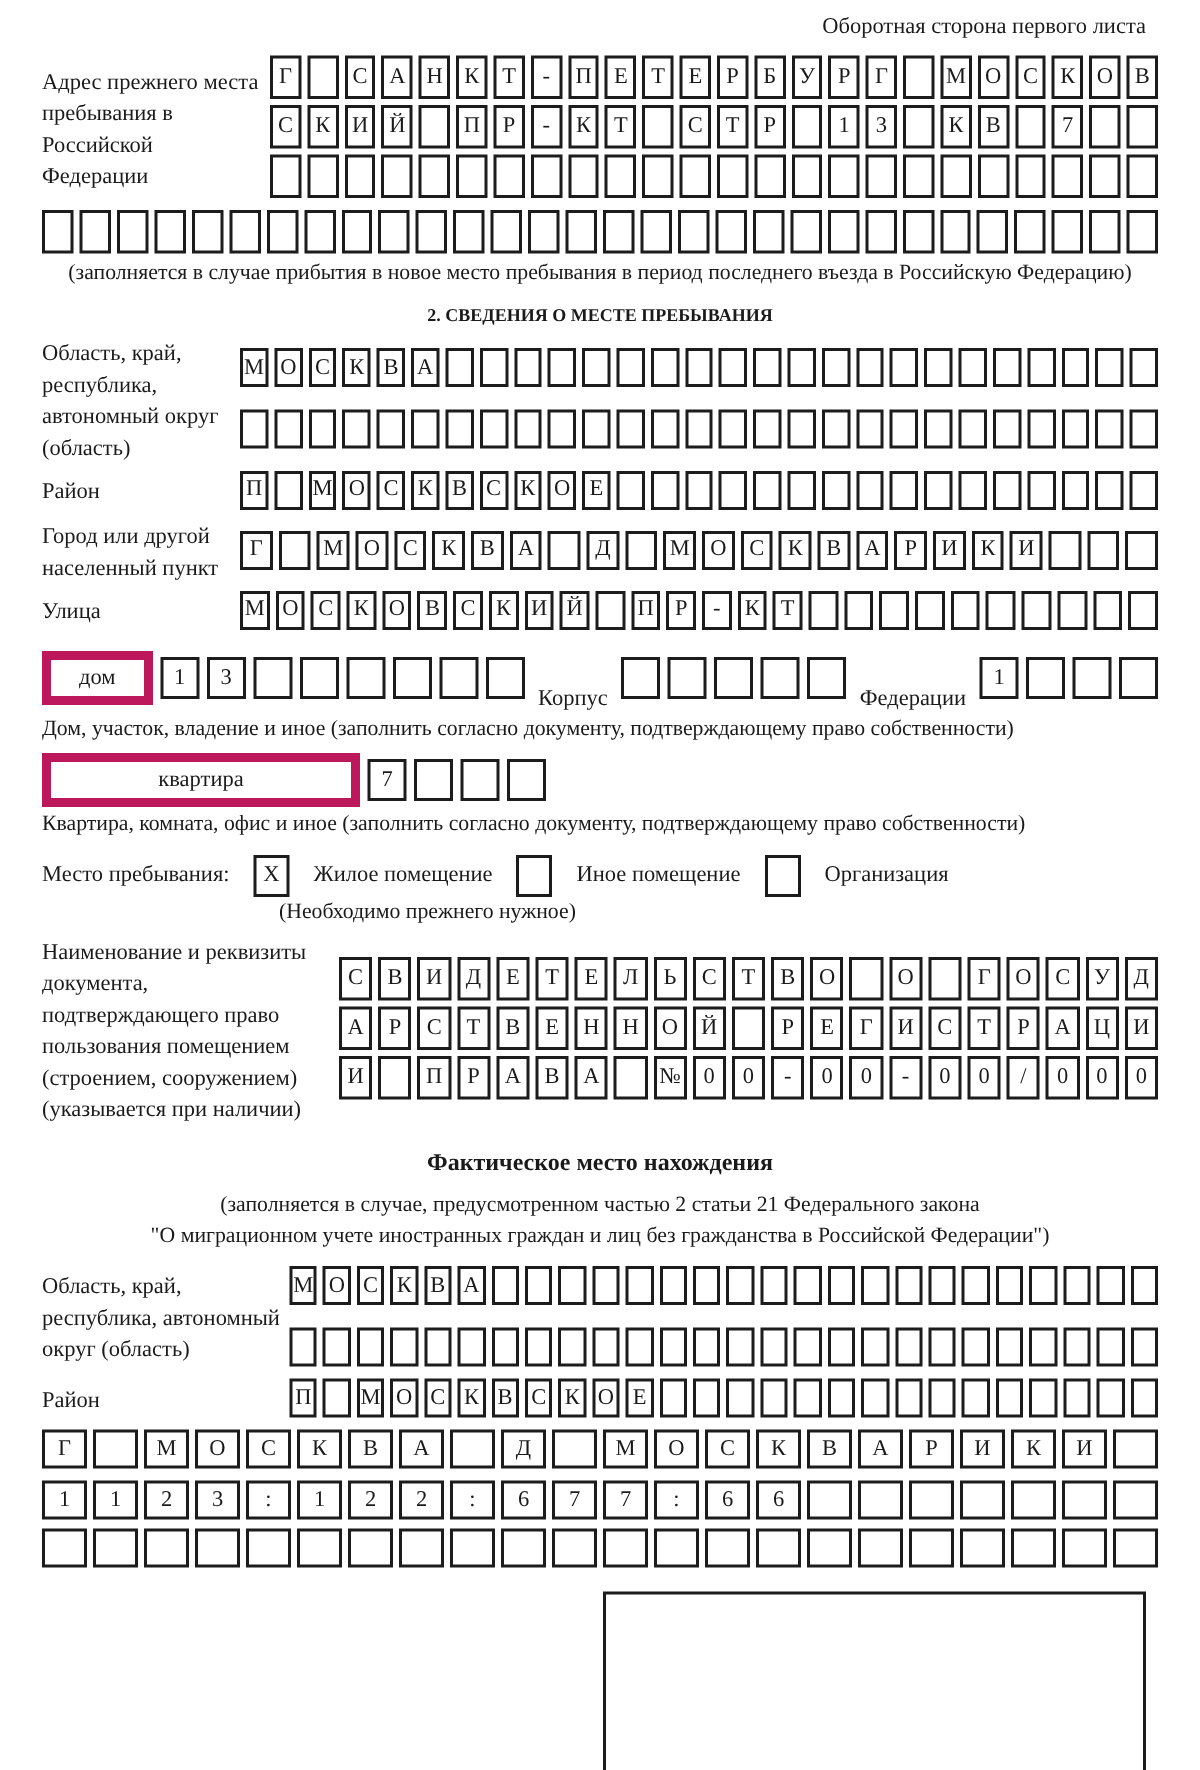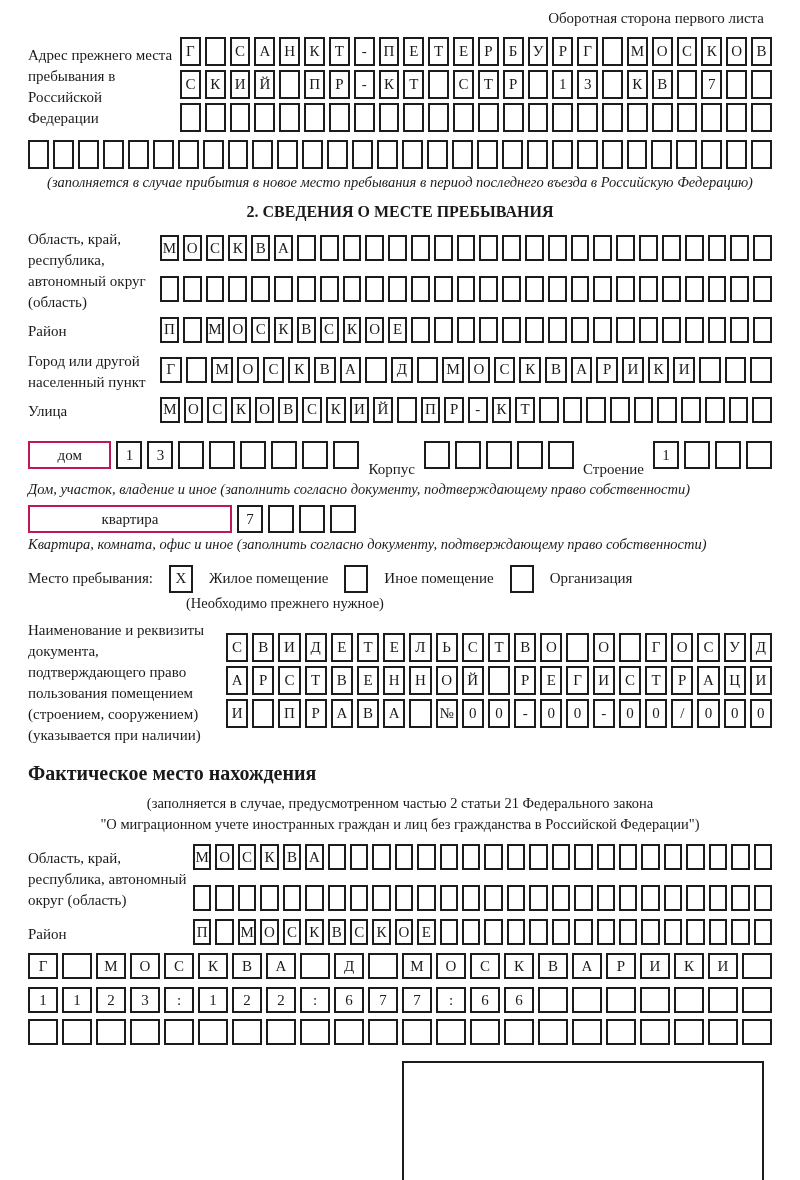--- a/index.html
+++ b/index.html
@@ -10,27 +10,27 @@
   .flabel{font-size:15px;line-height:1.4;padding-right:6px;box-sizing:border-box;}
   .w150{flex:0 0 152px;}
   .w132{flex:0 0 132px;}
   .w165{flex:0 0 165px;}
   .w195{flex:0 0 198px;}
   .fcol{flex:1;display:flex;flex-direction:column;}
   .cellrow{display:flex;gap:4px;margin-bottom:4px;}
   .cellrow .cell{flex:1 1 0;height:22px;border:2px solid #1c1c1c;display:flex;align-items:center;justify-content:center;font-size:15px;line-height:1;background:#fff;min-width:0;}
   .tall .cell{height:25px;}
   .gap-lg{margin-bottom:15px;}
-  .caption{font-size:14.5px;line-height:1.35;font-style:italic;}
+  .caption{font-size:14.5px;line-height:1.35;}
   .center{text-align:center;}
-  .sec-title{font-size:16px;font-weight:bold;text-align:center;margin:10px 0 8px 0;}
-  .sub-title{font-size:20px;font-weight:bold;text-align:left;margin:16px 0 8px 0;}
+  .sec-title{font-size:12px;font-weight:bold;text-align:center;margin:10px 0 8px 0;}
+  .sub-title{font-size:16px;font-weight:bold;text-align:center;margin:16px 0 8px 0;}
   
   .inline-row{display:flex;align-items:center;gap:5px;margin:6px 0 2px 0;}
-  .widebox{border:2px solid #be185d;height:24px;display:flex;align-items:center;justify-content:center;font-size:15px;box-sizing:content-box;}
+  .widebox{border:6px solid #be185d;height:24px;display:flex;align-items:center;justify-content:center;font-size:15px;box-sizing:content-box;}
   .box-dom{width:168px;}
   .box-kv{width:200px;}
   .fixcells{display:flex;gap:5px;}
   .fixcells .cell{flex:0 0 22px;height:24px;border:2px solid #1c1c1c;display:flex;align-items:center;justify-content:center;font-size:15px;}
   .inline-label{font-size:15px;padding:0 4px;margin-top:28px;}
   
   .chk-row{display:flex;align-items:center;gap:10px;margin:10px 0 2px 0;font-size:15px;}
   .chkbox{width:20px;height:24px;border:2px solid #1c1c1c;display:flex;align-items:center;justify-content:center;font-size:15px;margin:0 6px;}
   .chk-caption{font-size:14.5px;margin:2px 0 8px 158px;}
   .doc-row .cell{height:25px;}
@@ -343,21 +343,21 @@
         <span class="cell"></span>
       </div>
     <div class="inline-label">Корпус</div>
     <div class="fixcells">
         <span class="cell"></span>
         <span class="cell"></span>
         <span class="cell"></span>
         <span class="cell"></span>
         <span class="cell"></span>
       </div>
-    <div class="inline-label">Строение</div>
+    <div class="inline-label">Федерации</div>
     <div class="fixcells">
         <span class="cell">1</span>
         <span class="cell"></span>
         <span class="cell"></span>
         <span class="cell"></span>
       </div>
   </div>
   <div class="caption">Дом, участок, владение и иное (заполнить согласно документу, подтверждающему право собственности)</div>
 
   <div class="inline-row">

